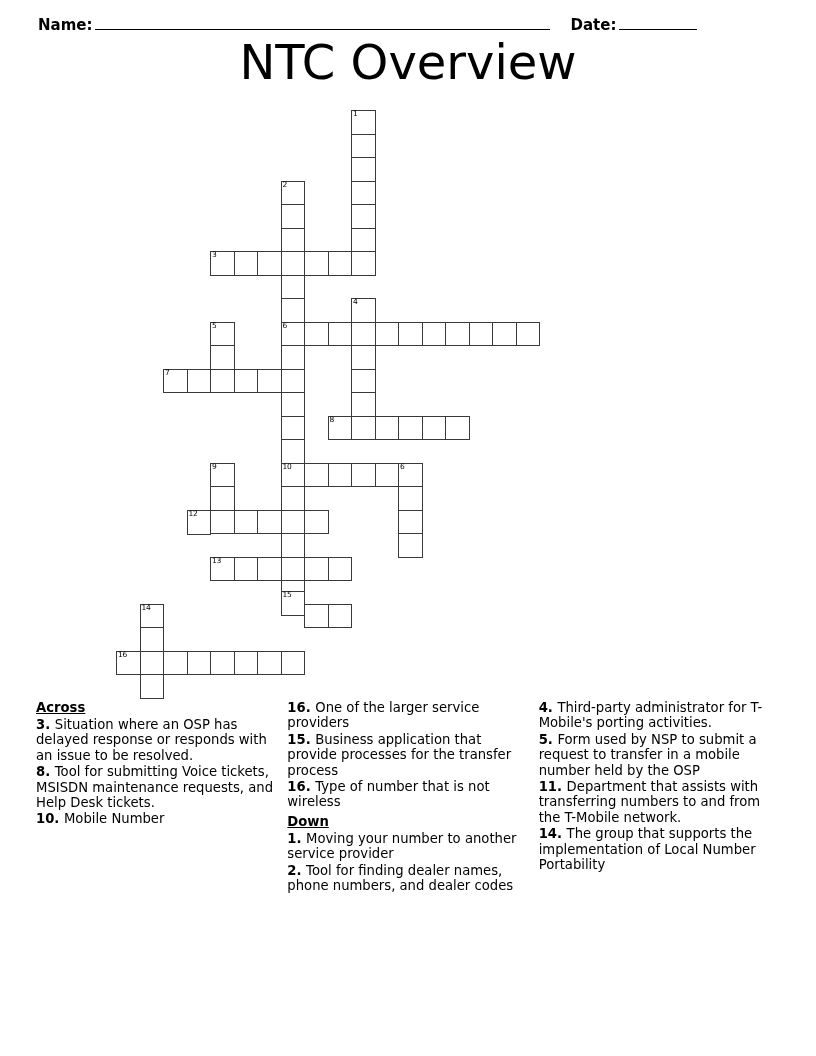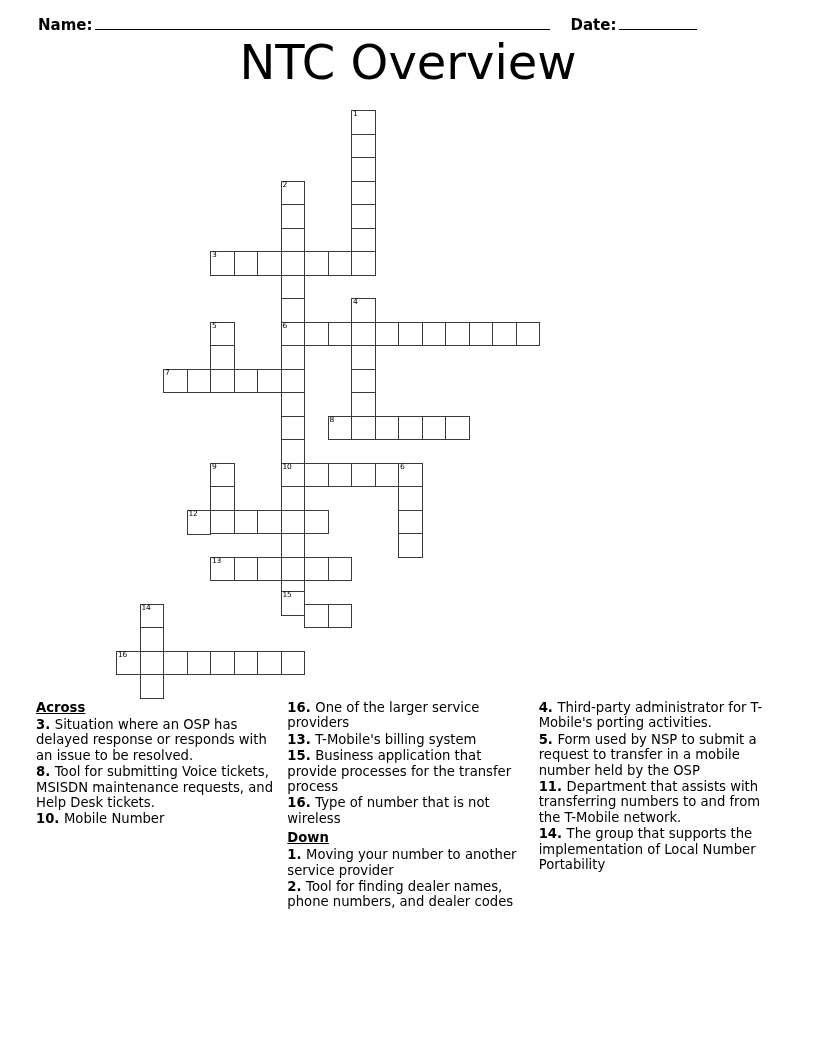--- a/index.html
+++ b/index.html
@@ -258,21 +258,20 @@
 
 <div id="clues">
   <div class="clue-col">
       <div class="clue-heading">Across</div>
       <div class="clue"><span class="cnum">3. </span><span>Situation where an OSP has delayed response or responds with an issue to be resolved.</span></div>
       <div class="clue"><span class="cnum">8. </span><span>Tool for submitting Voice tickets, MSISDN maintenance requests, and Help Desk tickets.</span></div>
       <div class="clue"><span class="cnum">10. </span><span>Mobile Number</span></div>
     </div>
   <div class="clue-col">
       <div class="clue"><span class="cnum">16. </span><span>One of the larger service providers</span></div>
-      <div class="clue"><span class="cnum">13. </span><span>T-Mobile's billing system</span></div>
       <div class="clue"><span class="cnum">15. </span><span>Business application that provide processes for the transfer process</span></div>
       <div class="clue"><span class="cnum">16. </span><span>Type of number that is not wireless</span></div>
       <div class="clue-heading" style="margin-top: 4px;">Down</div>
       <div class="clue"><span class="cnum">1. </span><span>Moving your number to another service provider</span></div>
       <div class="clue"><span class="cnum">2. </span><span>Tool for finding dealer names, phone numbers, and dealer codes</span></div>
     </div>
   <div class="clue-col">
       <div class="clue"><span class="cnum">4. </span><span>Third-party administrator for T-Mobile's porting activities.</span></div>
       <div class="clue"><span class="cnum">5. </span><span>Form used by NSP to submit a request to transfer in a mobile number held by the OSP</span></div>
       <div class="clue"><span class="cnum">11. </span><span>Department that assists with transferring numbers to and from the T-Mobile network.</span></div>

